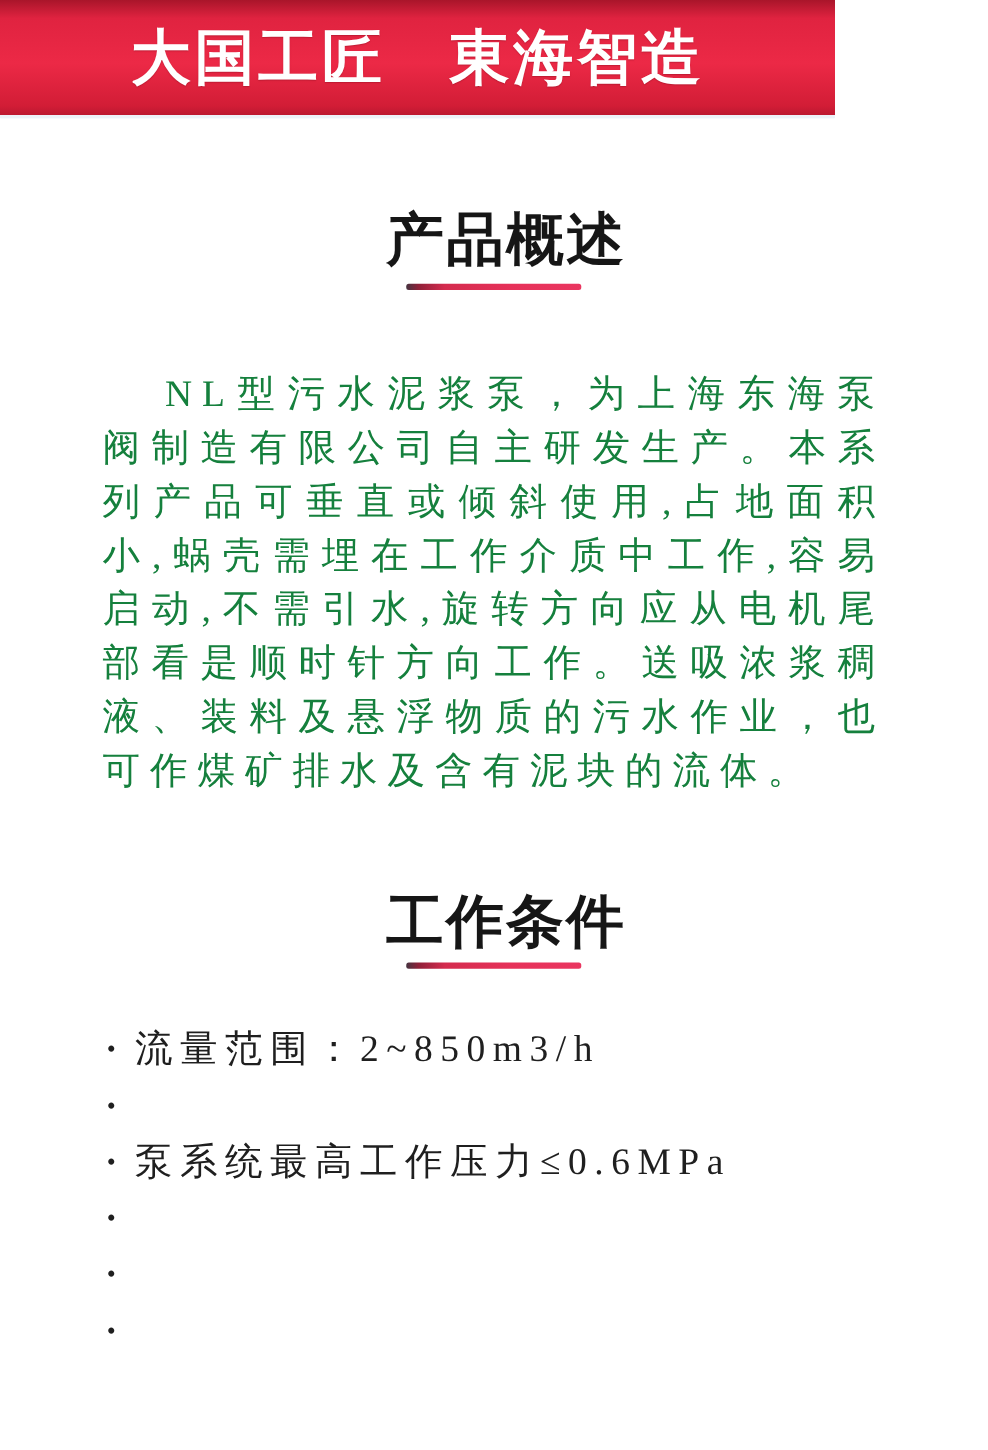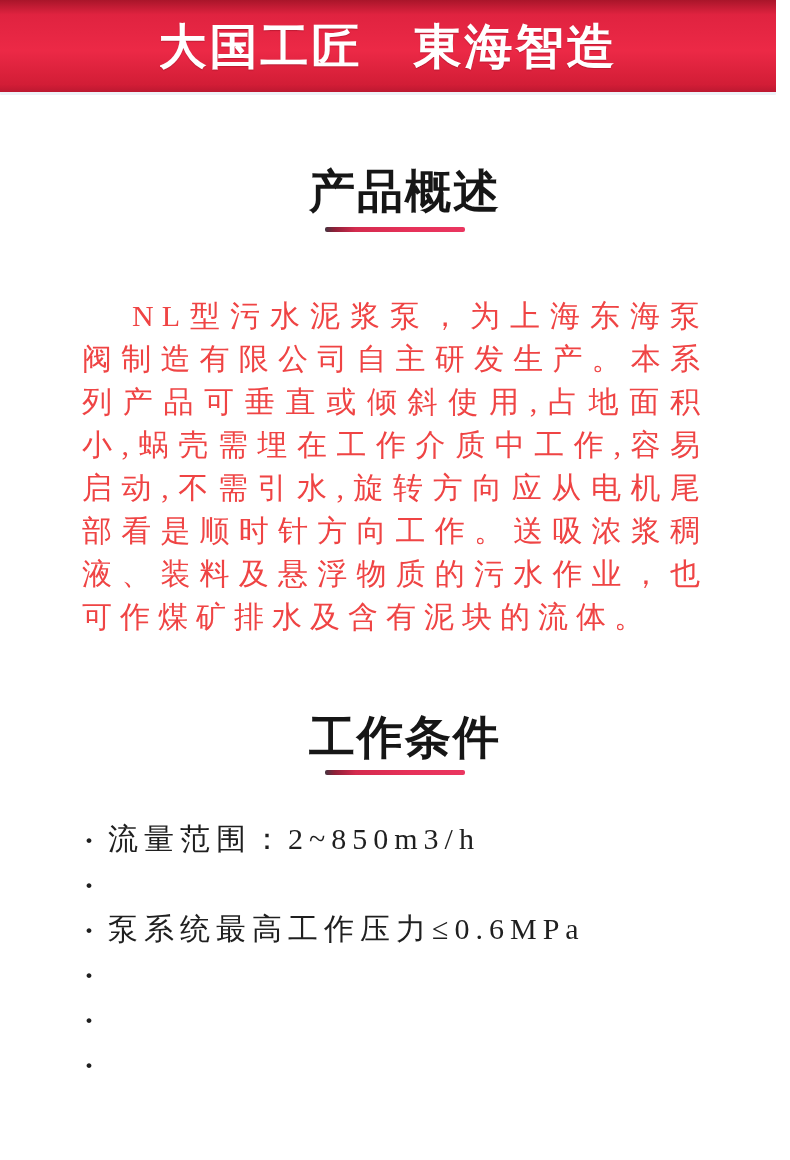--- a/index.html
+++ b/index.html
@@ -11,21 +11,21 @@
     overflow: hidden;
   }
   .page {
     position: relative;
     width: 790px;
     height: 1160px;
     background: #ffffff;
   }
   
   .banner {
-    width: 776px;
+    width: 668px;
     height: 95px;
     background: linear-gradient(180deg,
       #a9152a 0%,
       #e02340 16%,
       #ec2946 55%,
       #d21d36 92%,
       #bc1830 100%);
     border-bottom: 3px solid #edf2f8;
     display: flex;
     align-items: center;
@@ -67,21 +67,21 @@
   }
   .title-underline.second { margin-top: 8px; }
   
   .overview-text {
     width: 626px;
     margin: 62px auto 0 auto;
     font-family: "Liberation Serif", serif;
     font-size: 30px;
     line-height: 43px;
     letter-spacing: 8px;
-    color: #ef4444;
+    color: #15803d;
     text-align: justify;
     text-align-last: left;
     text-indent: 50px;
   }
   
   .conditions-list {
     list-style: none;
     margin: 42px 0 0 84px;
   }
   .conditions-list li {

